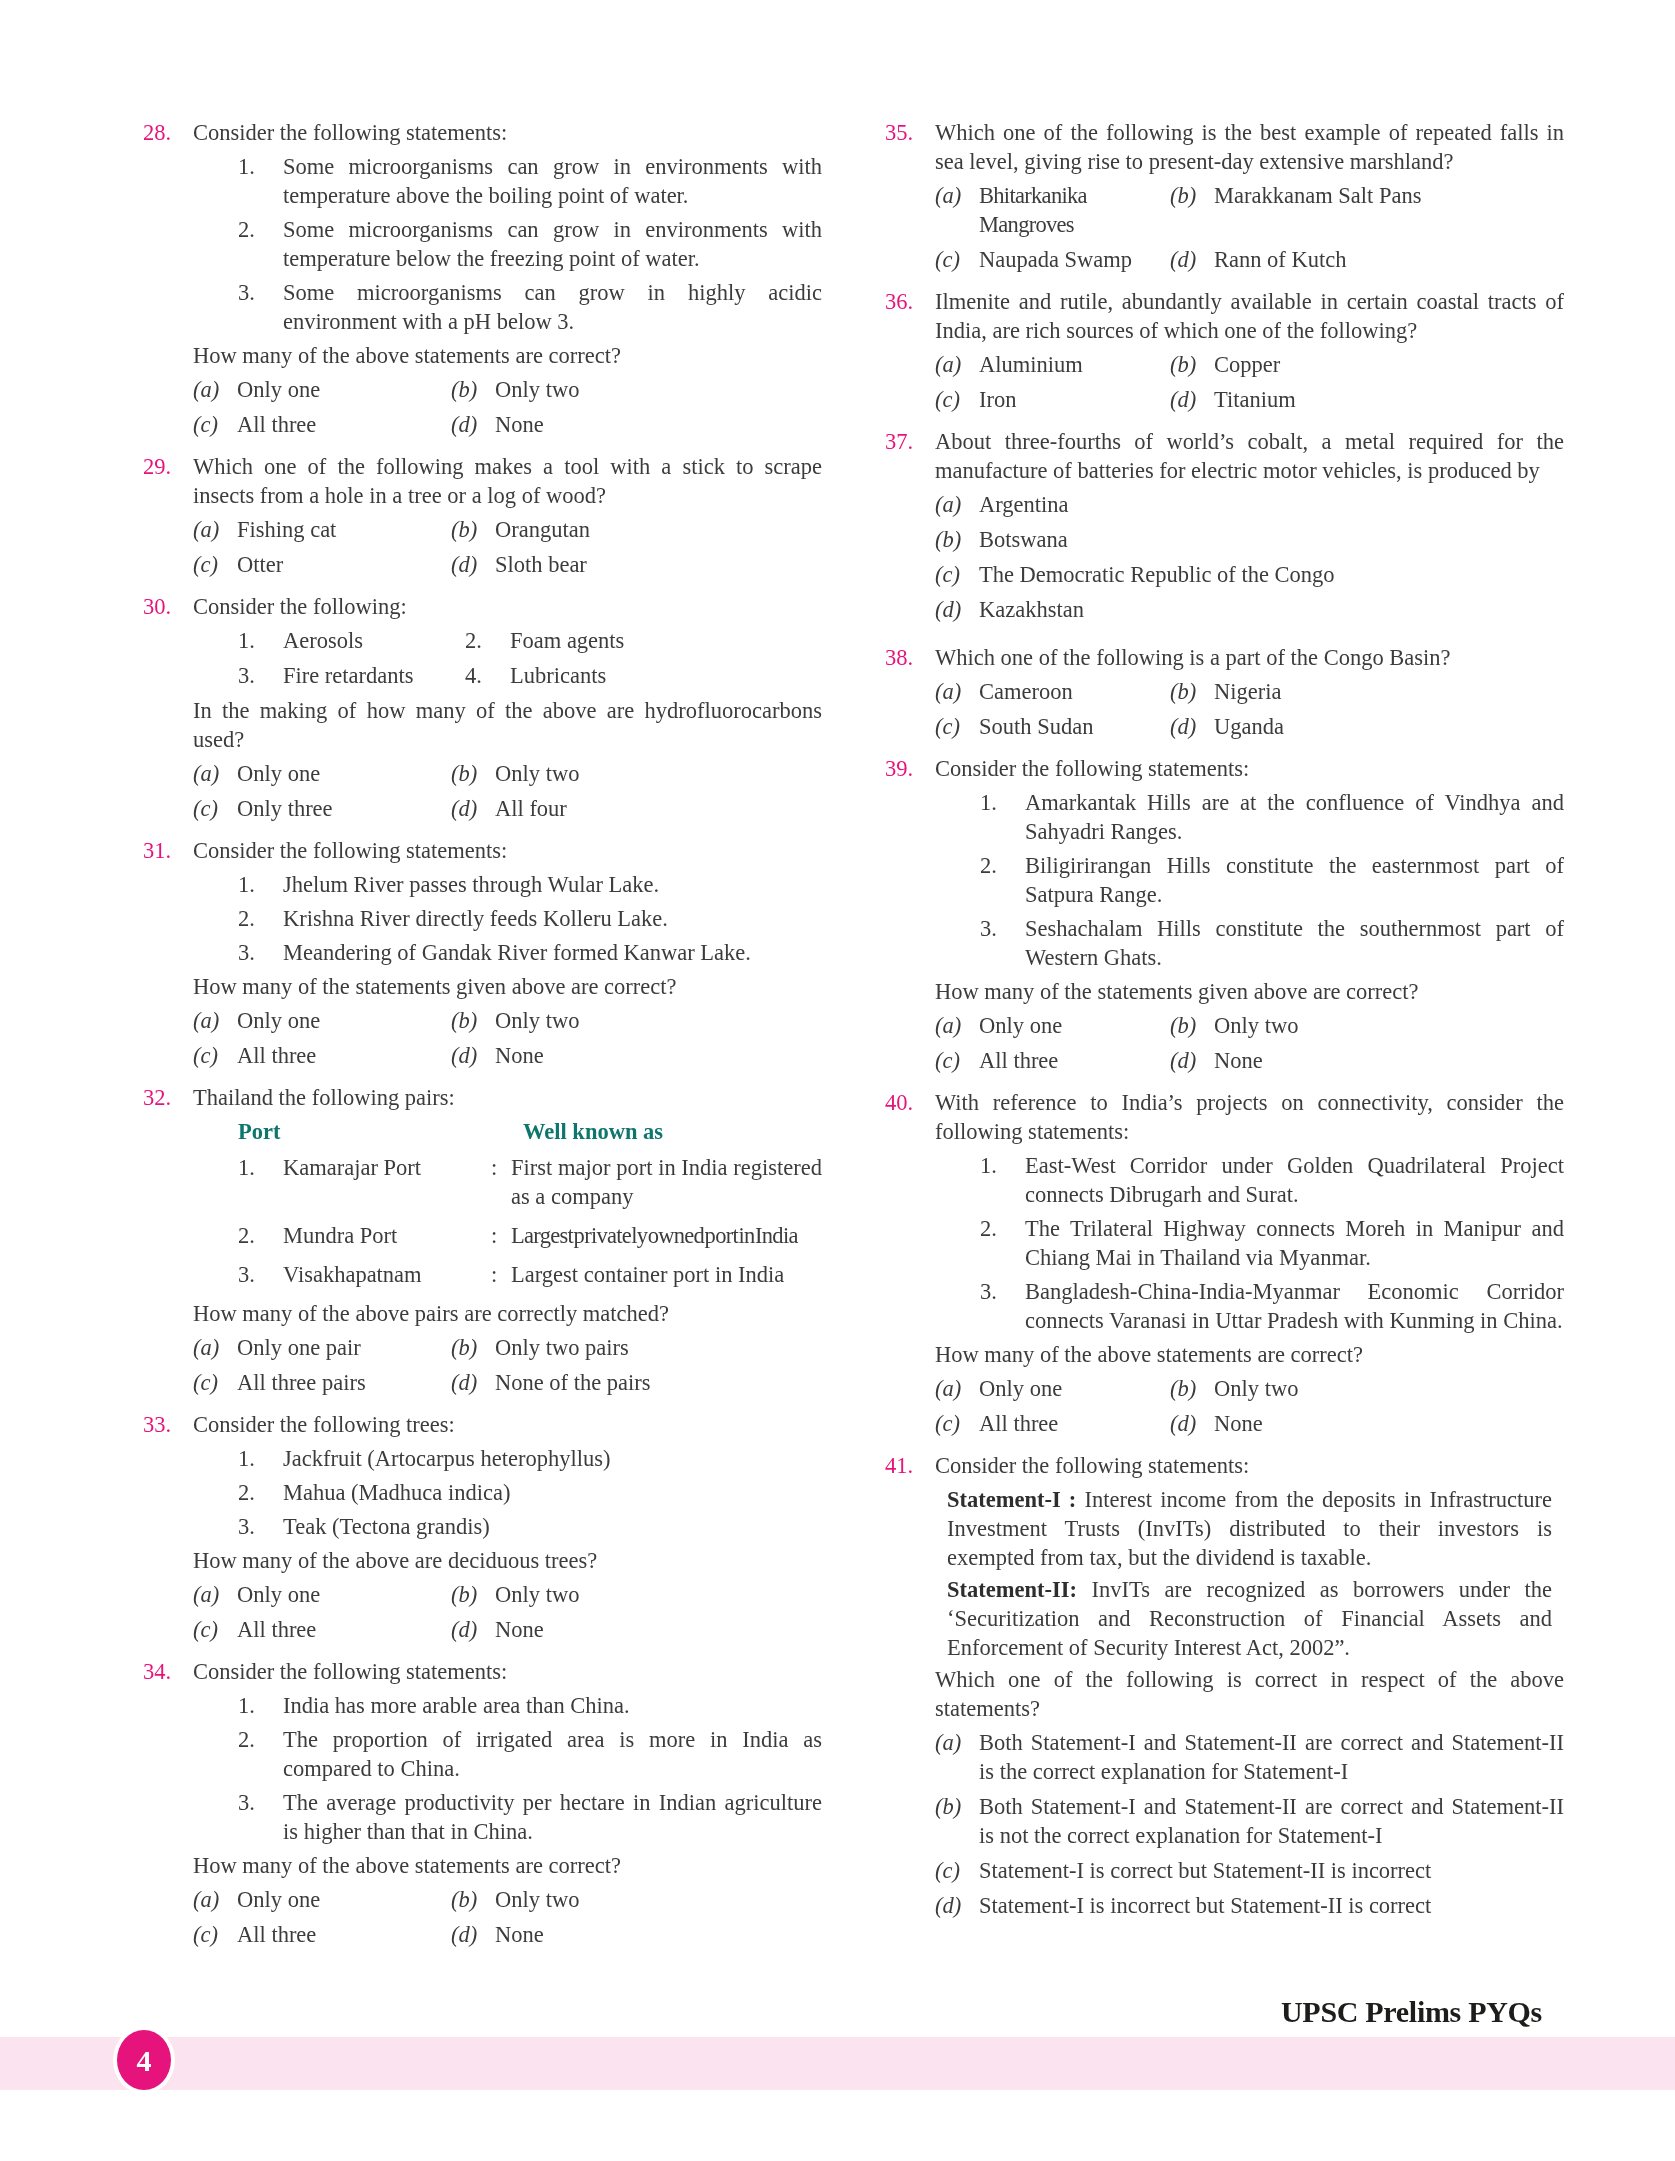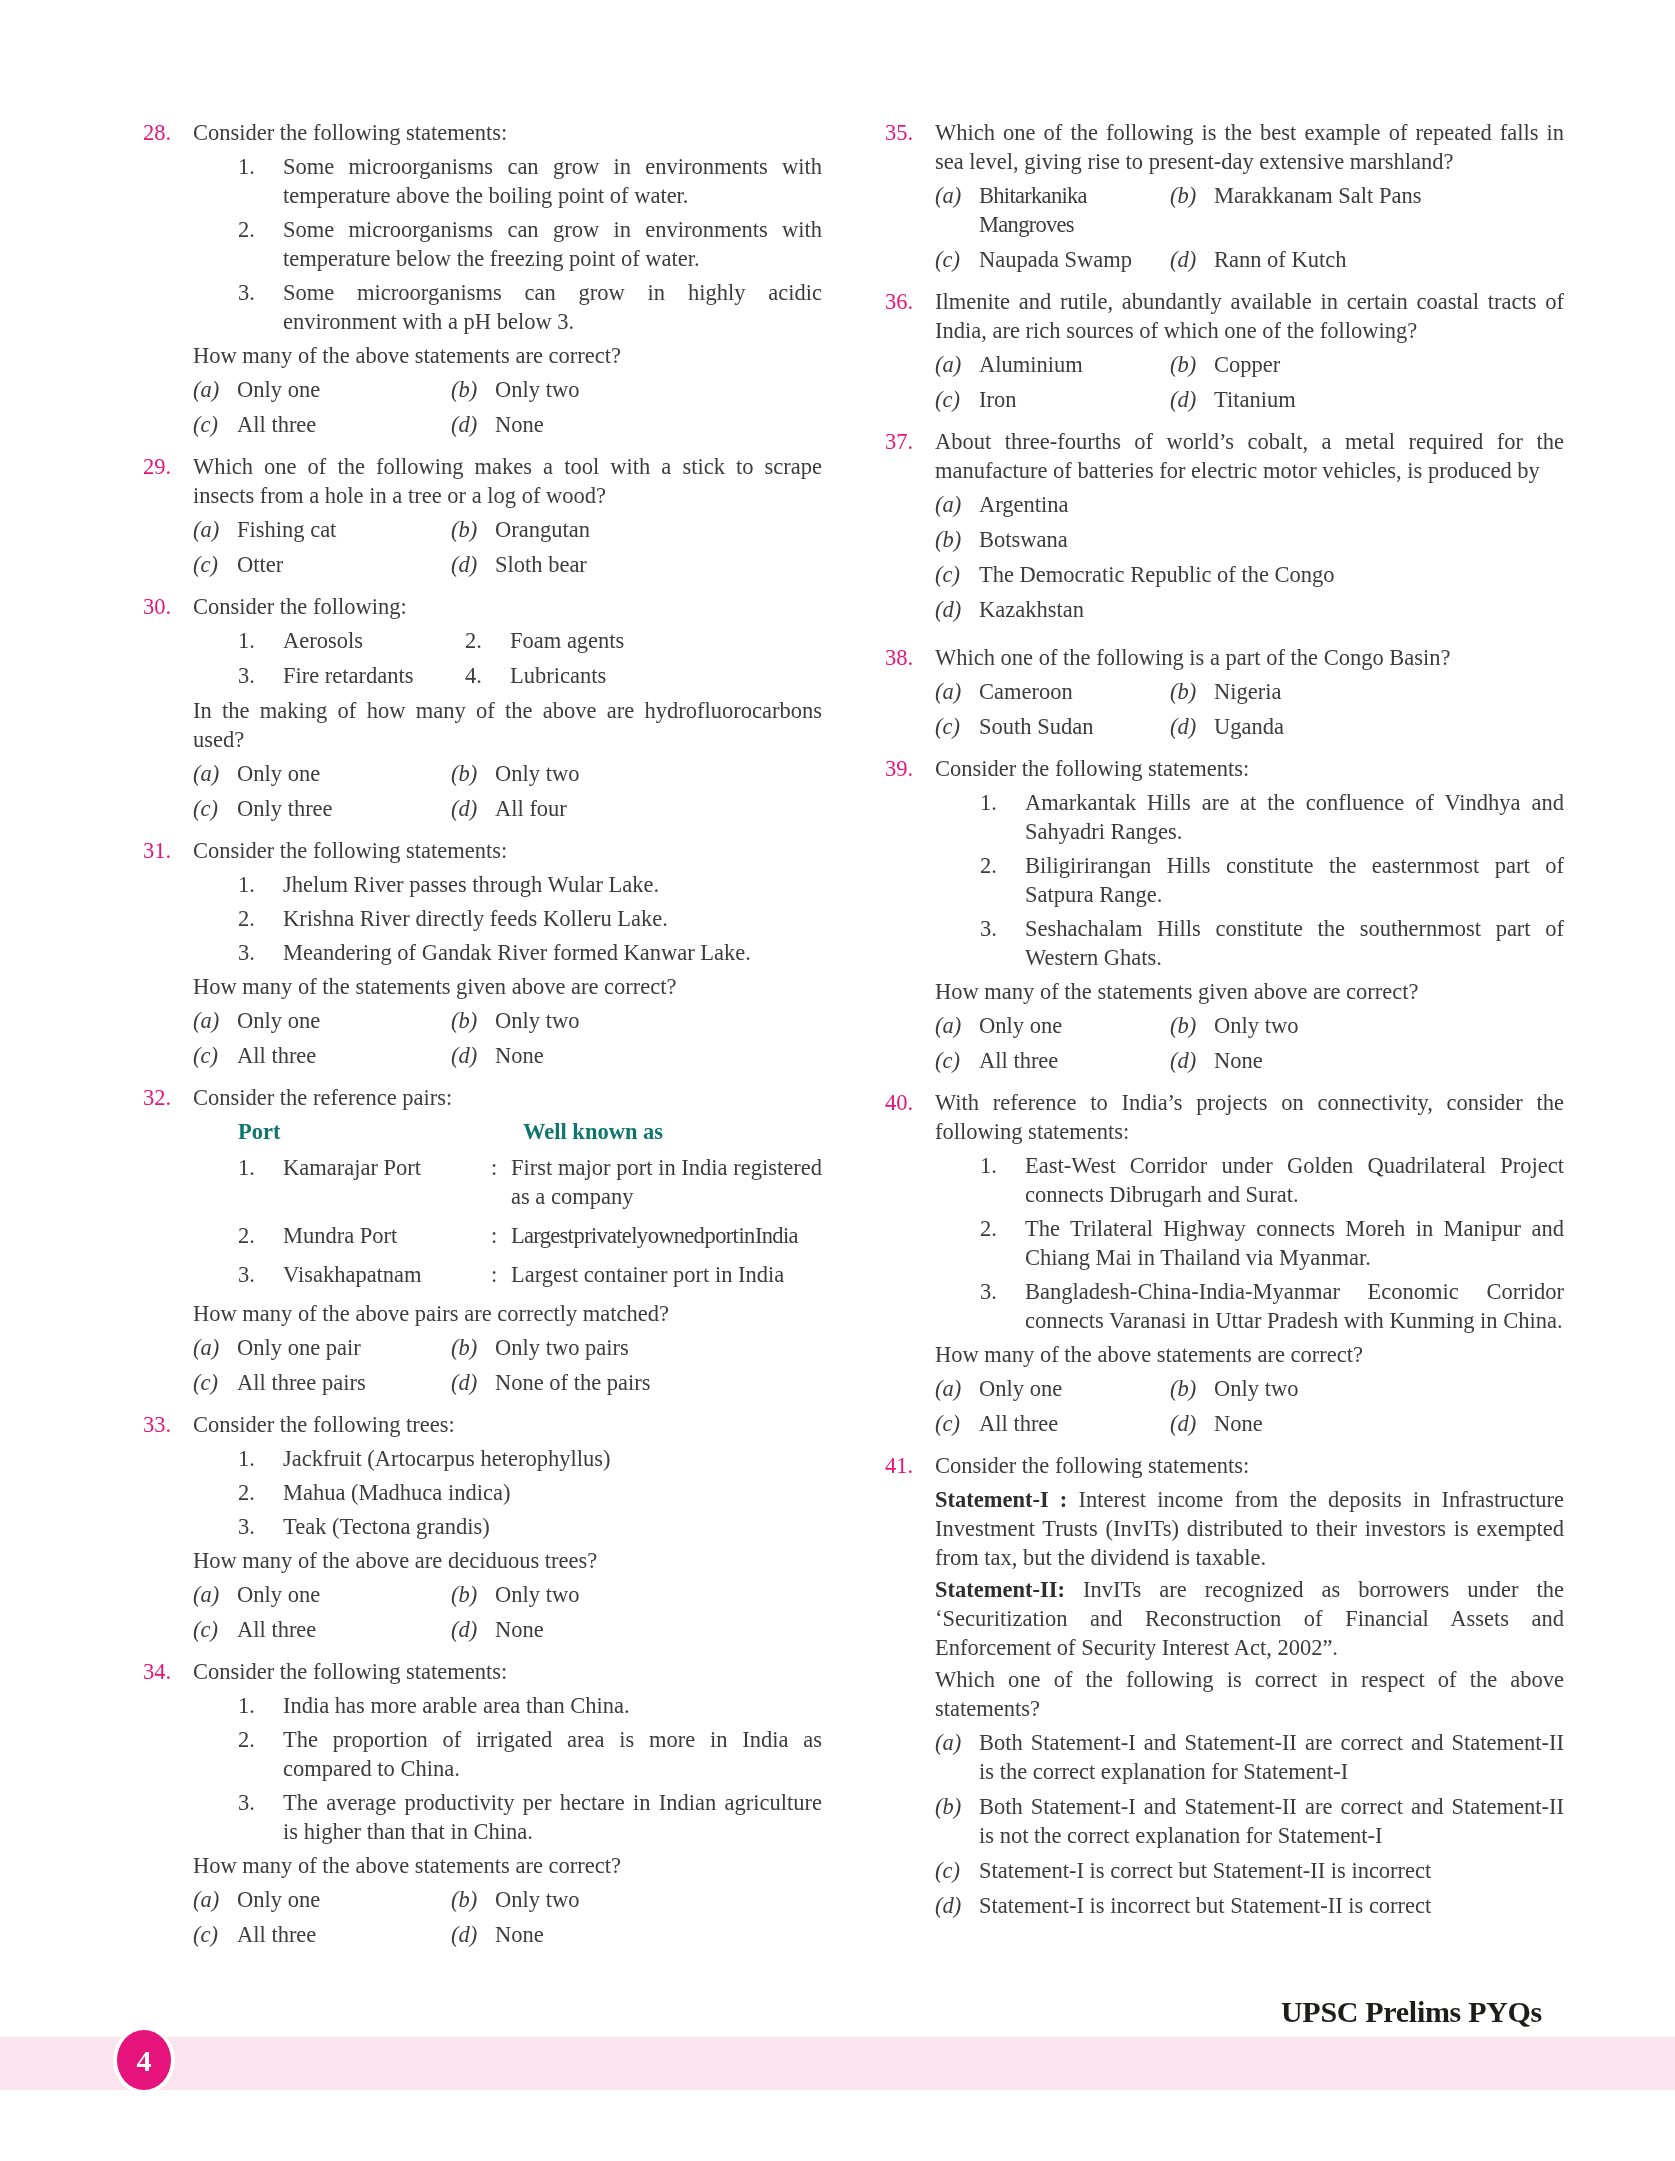--- a/index.html
+++ b/index.html
@@ -15,21 +15,21 @@
   .qnum{width:50px;flex:none;font-weight:normal;color:#e7137d}
   .qbody{flex:1;min-width:0}
   .intro{margin:0 0 5px;text-align:justify}
   .item{position:relative;padding-left:90px;margin-bottom:5px}
   .inum{position:absolute;left:45px}
   .itext{display:block;text-align:justify}
   .items2{display:grid;grid-template-columns:227px 1fr;row-gap:6px;margin:0 0 6px 45px}
   .gitem{position:relative;padding-left:45px}
   .gitem .inum{left:0}
   .stem{margin:2px 0 5px;text-align:justify}
-  .stmt{margin:0 0 3px;text-align:justify}
+  .stmt{margin:0 12px 3px;text-align:justify}
   .stmt b{color:#2e2e2e}
   .opts.grid{display:grid;grid-template-columns:258px 1fr;row-gap:6px;margin-top:2px}
   #col1 .opts.grid{grid-template-columns:235px 1fr}
   .opts.stack{margin-top:2px}
   .opts.stack .opt{margin-bottom:6px}
   .opt{position:relative;padding-left:44px}
   .olab{position:absolute;left:0;font-style:italic}
   .otext{display:block;text-align:justify}
   .cond{letter-spacing:-0.7px;word-spacing:-4.5px}
   .thead{position:relative;padding-left:45px;font-weight:bold;color:#0f766e;margin:1px 0 7px}
@@ -196,21 +196,21 @@
           <div class="opt">
             <span class="olab">(d)</span>
             <span class="otext">None</span>
           </div>
         </div>
       </div>
     </div>
     <div class="q">
       <div class="qnum">32.</div>
       <div class="qbody">
-        <p class="intro">Consider the reference pairs:</p>
+        <p class="intro">Thailand the following pairs:</p>
         <div class="thead"><span class="th1">Port</span><span class="th2">Well known as</span></div>
         <div class="trow">
           <span class="tnum">1.</span>
           <span class="tname">Kamarajar Port</span>
           <span class="tcolon">:</span>
           <span class="tdesc">First major port in India registered as a company</span>
         </div>
         <div class="trow">
           <span class="tnum">2.</span>
           <span class="tname">Mundra Port</span>

